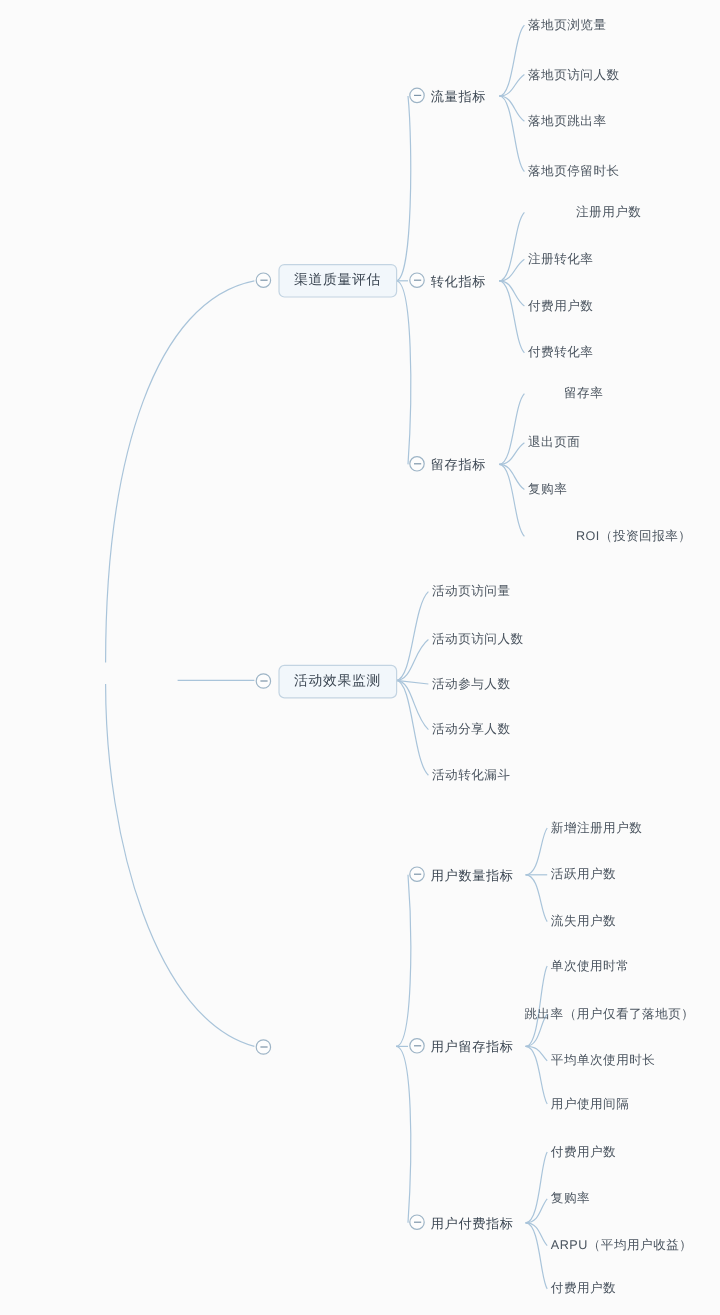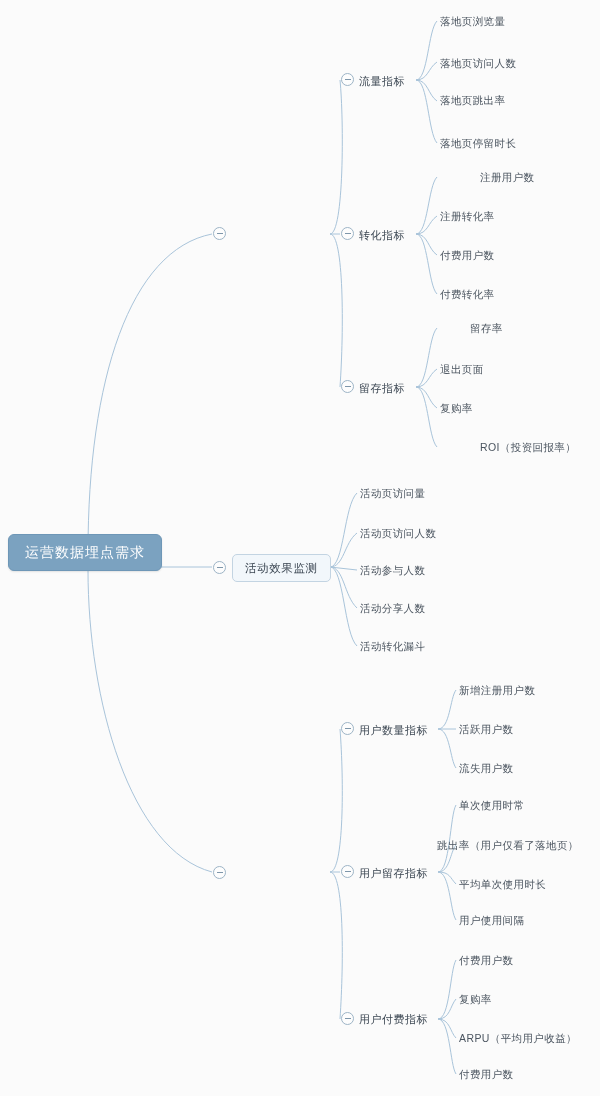--- a/index.html
+++ b/index.html
@@ -130,33 +130,33 @@
       <path d="M 438 872 C 450 872 450 878 456 884"></path>
       <path d="M 438 872 C 450 872 450 911 456 920"></path>
 
       <path d="M 438 1019 C 450 1019 450 970 456 960"></path>
       <path d="M 438 1019 C 450 1019 450 1006 456 999"></path>
       <path d="M 438 1019 C 450 1019 450 1032 456 1038"></path>
       <path d="M 438 1019 C 450 1019 450 1065 456 1074"></path>
     </g>
   </svg>
 
-  <div class="node root" style="left:8px;top:534px;">
-    <span>运营数据埋点需求</span>
-  </div>
 
   <div class="toggle" style="left:213px;top:227px;"></div>
+  <div class="node lvl2" style="left:232px;top:220px;">
+    <span>渠道质量评估</span>
+  </div>
 
   <div class="toggle" style="left:341px;top:73px;"></div>
   <div class="node lvl3" style="left:359px;top:72px;">
     <span>流量指标</span>
   </div>
   <div class="node leaf" style="left:440px;top:12px;"><span>落地页浏览量</span></div>
   <div class="node leaf" style="left:440px;top:54px;"><span>落地页访问人数</span></div>
-  <div class="node leaf" style="left:440px;top:92px;font-family:Liberation Serif, serif;"><span>落地页跳出率</span></div>
+  <div class="node leaf" style="left:440px;top:92px;"><span>落地页跳出率</span></div>
   <div class="node leaf" style="left:440px;top:134px;"><span>落地页停留时长</span></div>
 
   <div class="toggle" style="left:341px;top:227px;"></div>
   <div class="node lvl3" style="left:359px;top:226px;">
     <span>转化指标</span>
   </div>
   <div class="node leaf" style="left:440px;top:168px;margin-left:40px;"><span>注册用户数</span></div>
   <div class="node leaf" style="left:440px;top:207px;"><span>注册转化率</span></div>
   <div class="node leaf" style="left:440px;top:246px;"><span>付费用户数</span></div>
   <div class="node leaf" style="left:440px;top:285px;"><span>付费转化率</span></div>
@@ -193,21 +193,21 @@
   <div class="toggle" style="left:341px;top:865px;"></div>
   <div class="node lvl3" style="left:359px;top:864px;">
     <span>用户留存指标</span>
   </div>
   <div class="node leaf" style="left:459px;top:796px;"><span>单次使用时常</span></div>
   <div class="node leaf" style="left:437px;top:836px;"><span>跳出率（用户仅看了落地页）</span></div>
   <div class="node leaf" style="left:459px;top:875px;"><span>平均单次使用时长</span></div>
   <div class="node leaf" style="left:459px;top:911px;"><span>用户使用间隔</span></div>
 
   <div class="toggle" style="left:341px;top:1012px;"></div>
-  <div class="node lvl3" style="left:359px;top:1011px;font-family:Liberation Mono, monospace;">
+  <div class="node lvl3" style="left:359px;top:1011px;">
     <span>用户付费指标</span>
   </div>
   <div class="node leaf" style="left:459px;top:951px;"><span>付费用户数</span></div>
   <div class="node leaf" style="left:459px;top:990px;"><span>复购率</span></div>
   <div class="node leaf" style="left:459px;top:1029px;"><span>ARPU（平均用户收益）</span></div>
   <div class="node leaf" style="left:459px;top:1065px;"><span>付费用户数</span></div>
 
 </div>
 
 </body></html>

